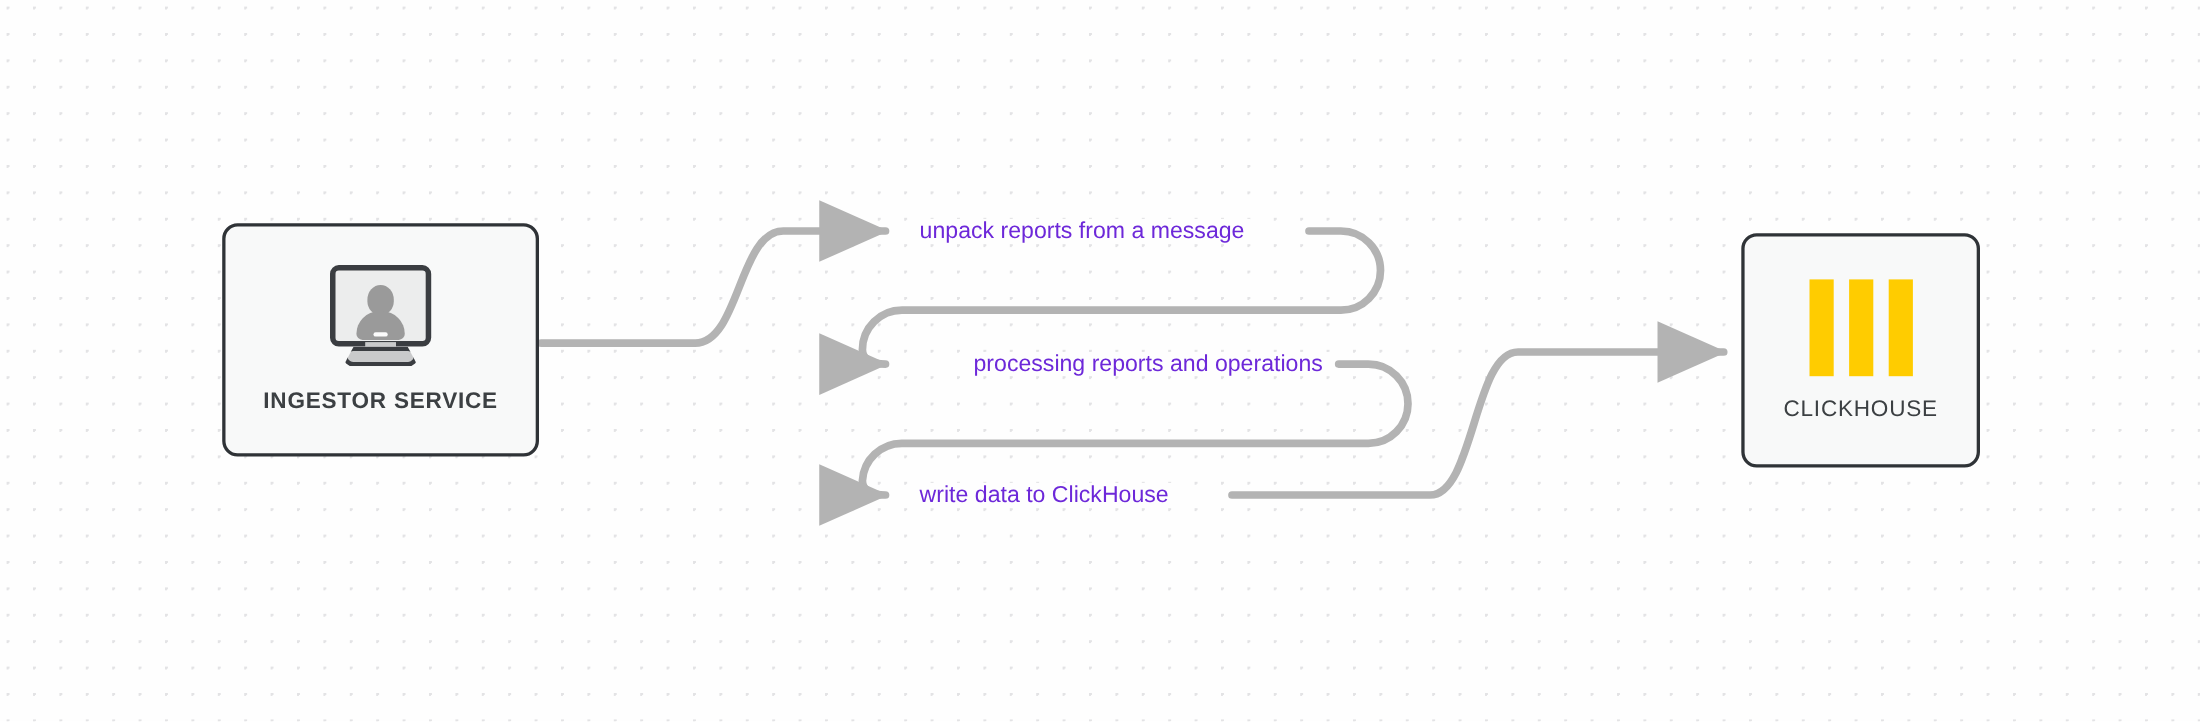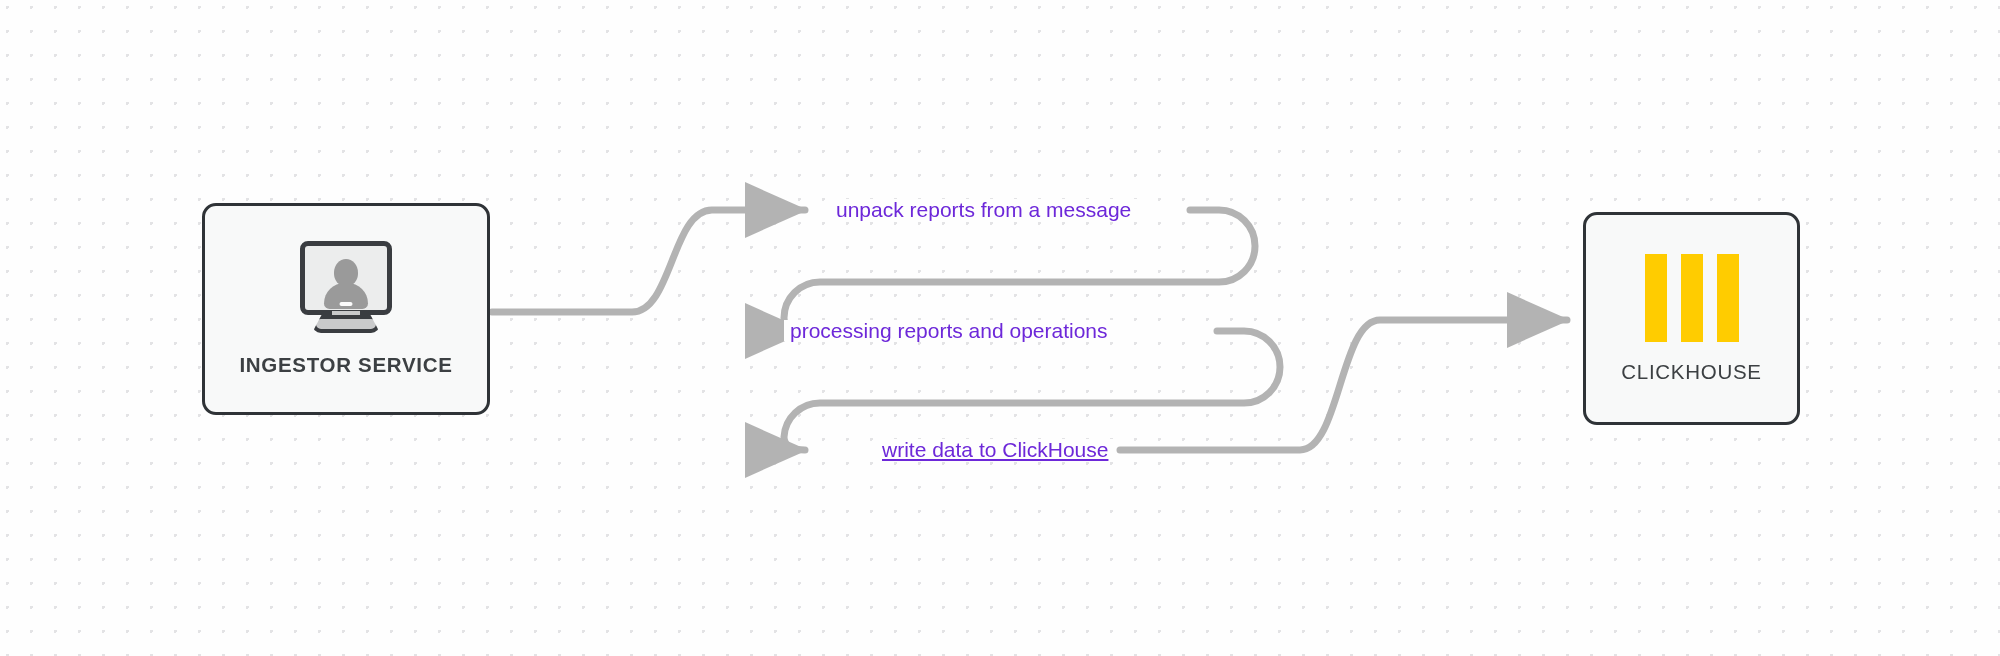--- a/index.html
+++ b/index.html
@@ -213,17 +213,17 @@
     <div class="ch-logo">
       <div class="ch-bar"></div>
       <div class="ch-bar"></div>
       <div class="ch-bar"></div>
     </div>
     <div class="node-label">CLICKHOUSE</div>
   </div>
 
   <div class="edge-label" style="left:830px; top:199px;">unpack reports from a message</div>
 
-  <div class="edge-label" style="left:784px; top:320px;">processing reports and operations</div>
-
-  <div class="edge-label" style="left:876px; top:439px;text-decoration:underline;">write data to ClickHouse</div>
+  <div class="edge-label" style="left:879px; top:320px;">processing reports and operations</div>
+
+  <div class="edge-label" style="left:830px; top:439px;">write data to ClickHouse</div>
 
 </div>
 
 </body></html>

